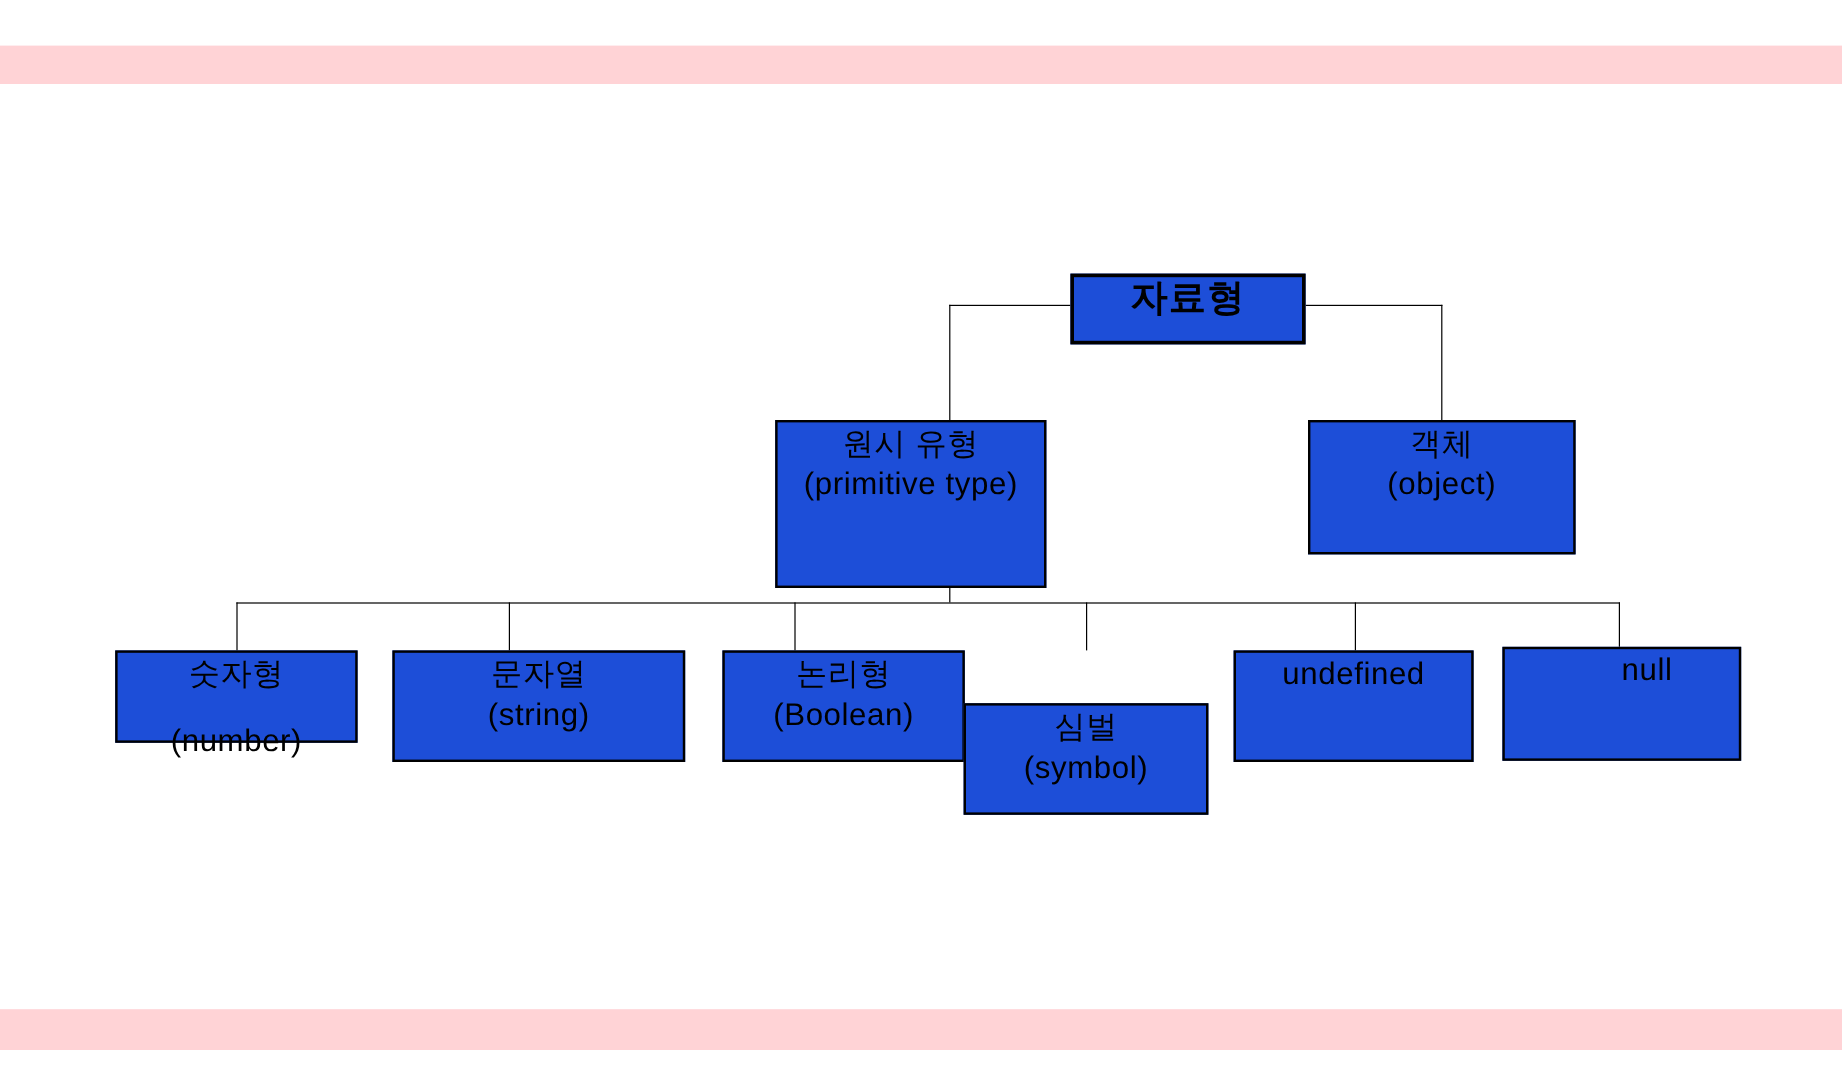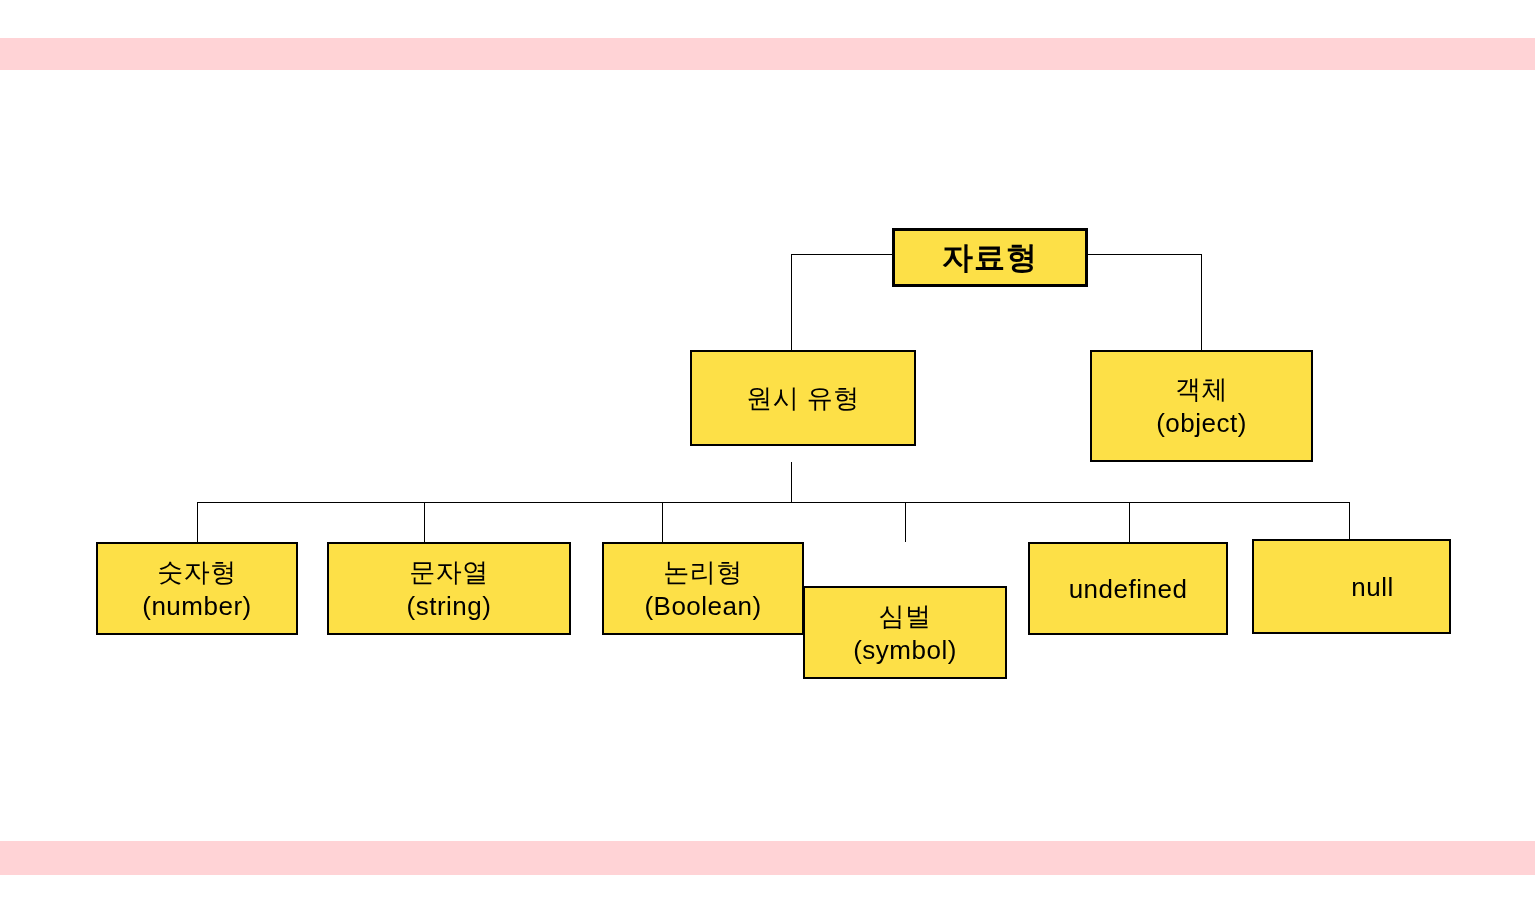--- a/index.html
+++ b/index.html
@@ -18,43 +18,43 @@
   .band {
     position: absolute;
     left: 0;
     width: 1535px;
   }
   .band.top { top: 38px; height: 32px; }
   .band.bottom { top: 841px; height: 34px; }
 
   .node {
     position: absolute;
-    background: #fde047;
+    background: #1d4ed8;
     border: 2px solid #000000;
     display: flex;
     flex-direction: column;
     align-items: center;
-    justify-content: center;
+    justify-content: flex-start;
     text-align: center;
     font-size: 26px;
     line-height: 34px;
     letter-spacing: 0.5px;
     box-sizing: border-box;
     z-index: 2;
   }
   .node.root {
     left: 892px; top: 228px; width: 196px; height: 59px;
     border-width: 3px;
     font-size: 31px;
     font-weight: bold;
     letter-spacing: 1px;
   }
-  .node.primitive { left: 690px;  top: 350px; width: 226px; height: 96px; }
+  .node.primitive { left: 646px;  top: 350px; width: 226px; height: 140px; }
   .node.object    { left: 1090px; top: 350px; width: 223px; height: 112px; }
-  .node.number    { left: 96px;   top: 542px; width: 202px; height: 93px; }
+  .node.number    { left: 96px;   top: 542px; width: 202px; height: 77px; gap: 22px; }
   .node.string    { left: 327px;  top: 542px; width: 244px; height: 93px; }
   .node.boolean   { left: 561px;  top: 542px; width: 202px; height: 93px; margin-left: 41px; }
   .node.symbol    { left: 803px;  top: 542px; width: 204px; height: 93px; margin-top: 44px; }
   .node.undefined { left: 1028px; top: 542px; width: 200px; height: 93px; }
   .node.null      { left: 1252px; top: 539px; width: 199px; height: 95px; padding-left: 42px; }
 
   .connector {
     position: absolute;
     background: #000000;
     z-index: 1;
@@ -94,20 +94,21 @@
 <div class="connector c-d4" style="background-color: rgb(0, 0, 0);"></div>
 <div class="connector c-d5" style="background-color: rgb(0, 0, 0);"></div>
 <div class="connector c-d6" style="background-color: rgb(0, 0, 0);"></div>
 
 <div class="node root">
   <span>자료형</span>
 </div>
 
 <div class="node primitive">
   <span>원시 유형</span>
+  <span>(primitive type)</span>
 </div>
 
 <div class="node object">
   <span>객체</span>
   <span>(object)</span>
 </div>
 
 <div class="node number">
   <span>숫자형</span>
   <span>(number)</span>

